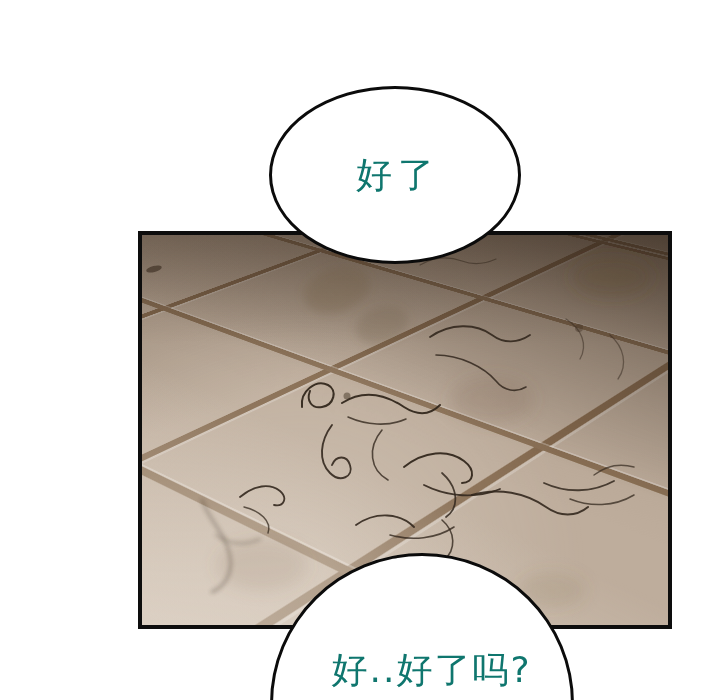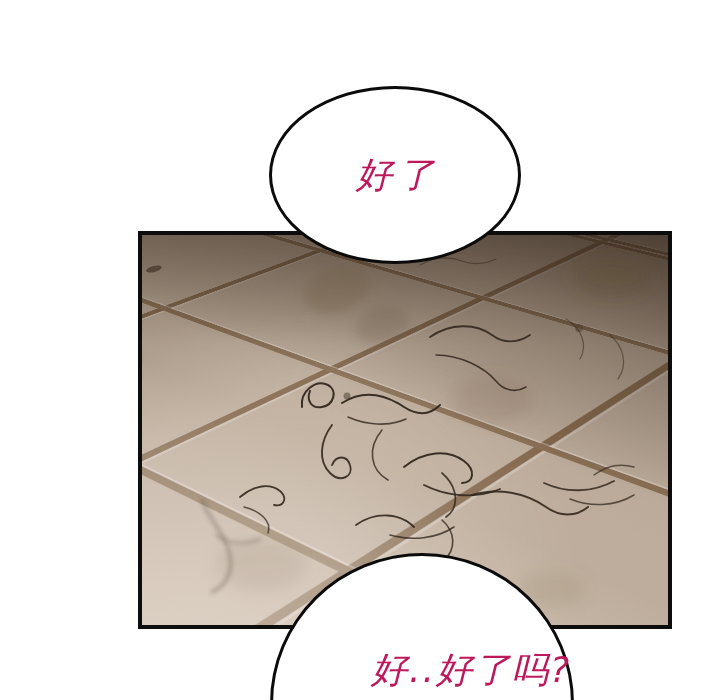--- a/index.html
+++ b/index.html
@@ -46,25 +46,25 @@
 
   
   .bubble{
     position:absolute;background:#ffffff;border:3.5px solid #0b0b0b;
     border-radius:50%;z-index:6;
   }
   .bubble-top{left:269px;top:86px;width:246px;height:172px;
     display:flex;align-items:center;justify-content:center;}
   .bubble-bottom{left:270px;top:553px;width:298px;height:295px;}
   .bubble-text{
-    color:#be185d;font-size:36px;letter-spacing:6px;line-height:1;
-    white-space:nowrap;text-indent:6px;font-style:italic; 
+    color:#0f766e;font-size:36px;letter-spacing:6px;line-height:1;
+    white-space:nowrap;text-indent:6px; 
   }
   .bubble-text-bottom{
-    position:absolute;left:17px;right:0;top:96px;text-align:right;
+    position:absolute;left:17px;right:0;top:96px;text-align:center;
     letter-spacing:2px;text-indent:2px;
   }
 </style>
 </head>
 <body>
 
 <div class="stage">
 
   <div class="panel">
     <div class="floor"></div>

